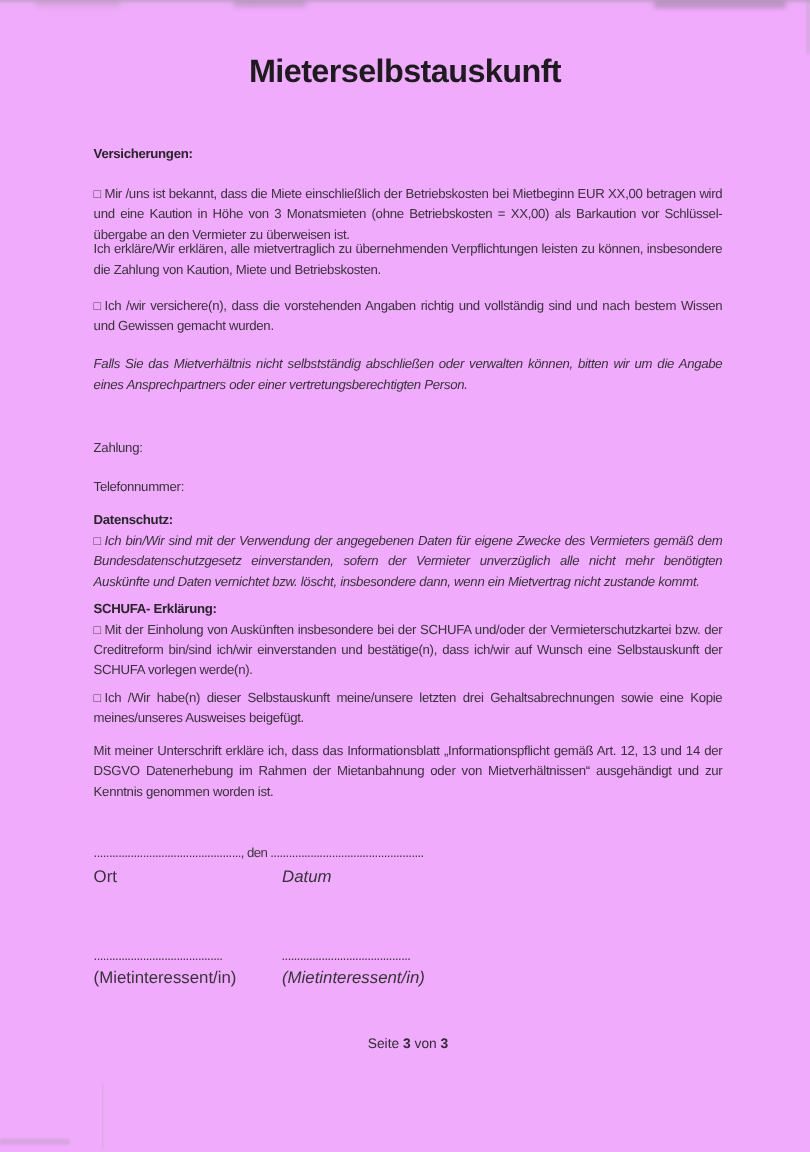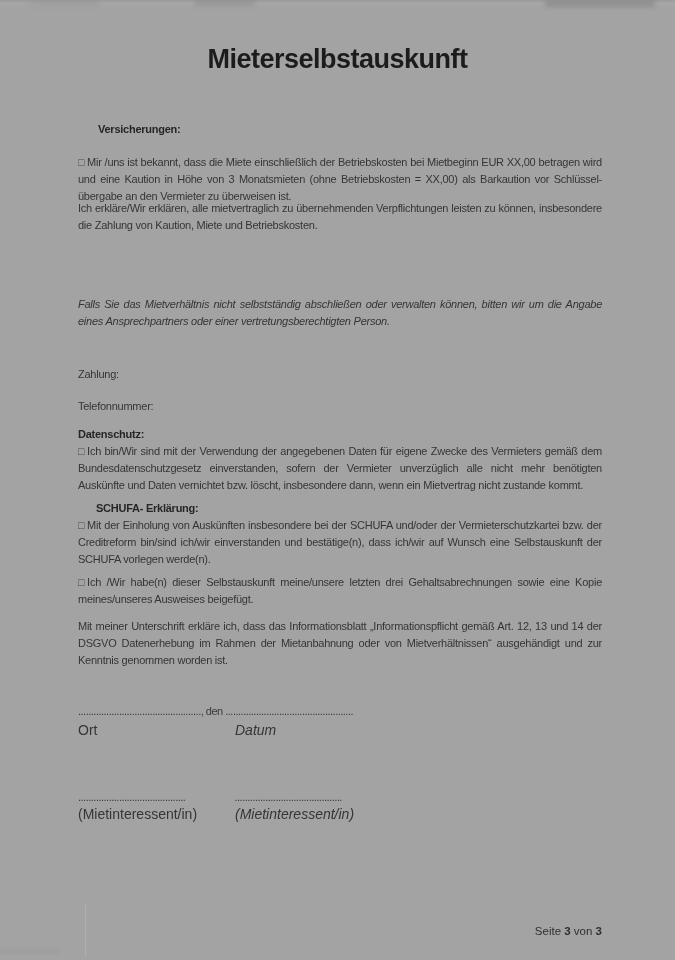--- a/index.html
+++ b/index.html
@@ -1,21 +1,21 @@
 <!DOCTYPE html>
 <html lang="de"><head>
 <meta charset="utf-8">
 <style>
   html, body { margin: 0; padding: 0; background: #e9e9e9; }
   .page {
     position: relative;
     width: 675px;
     height: 960px;
     margin: 0 auto;
-    background: #a3a3a3;
+    background: #f0abfc;
     overflow: hidden;
     font-family: "Liberation Sans", "DejaVu Sans", sans-serif;
     color: #353535;
   }
   .abs { position: absolute; left: 78px; width: 524px; }
   .title {
     left: 0; width: 675px;
     text-align: center;
     font-size: 27px;
     line-height: 30px;
@@ -70,44 +70,47 @@
   <div class="scan-top"></div>
   <div class="streak s1"></div>
   <div class="streak s2"></div>
   <div class="streak s3"></div>
   <div class="scan-right"></div>
   <div class="scan-vline"></div>
   <div class="scan-smudge"></div>
 
   <div class="abs title" style="top:44px;">Mieterselbstauskunft</div>
 
-  <div class="abs heading" style="top:121px;margin-left:20px;">Versicherungen:</div>
+  <div class="abs heading" style="top:121px;">Versicherungen:</div>
 
   <p class="abs para" style="top:138px;margin-top:16px;">
     <span class="cb">□</span><span>Mir /uns ist bekannt, dass die Miete einschließlich der Betriebskosten bei Mietbeginn EUR XX,00 betragen wird und eine Kaution in Höhe von 3 Monatsmieten (ohne Betriebskosten = XX,00) als Barkaution vor Schlüssel-übergabe an den Vermieter zu überweisen ist.</span>
   </p>
 
   <p class="abs para" style="top:200px;">
     <span>Ich erkläre/Wir erklären, alle mietvertraglich zu übernehmenden Verpflichtungen leisten zu können, insbesondere die Zahlung von Kaution, Miete und Betriebskosten.</span>
   </p>
 
+  <p class="abs para" style="top:247px;">
+    <span class="cb">□</span><span></span><span>Ich /wir versichere(n), dass die vorstehenden Angaben richtig und vollständig sind und nach bestem Wissen und Gewissen gemacht wurden.</span>
+  </p>
 
   <p class="abs para" style="top:296px;font-style:italic;">
     <span>Falls Sie das Mietverhältnis nicht selbstständig abschließen oder verwalten können, bitten wir um die Angabe eines Ansprechpartners oder einer vertretungsberechtigten Person.</span>
   </p>
 
   <div class="abs label" style="top:366px;">Zahlung:</div>
   <div class="abs heading" style="top:426px;">Datenschutz:</div>
 
   <div class="abs label" style="top:398px;">Telefonnummer:</div>
-  <p class="abs para" style="top:443px;">
+  <p class="abs para" style="top:443px;font-style:italic;">
     <span class="cb">□</span><span>Ich bin/Wir sind mit der Verwendung der angegebenen Daten für eigene Zwecke des Vermieters gemäß dem Bundesdatenschutzgesetz einverstanden, sofern der Vermieter unverzüglich alle nicht mehr benötigten Auskünfte und Daten vernichtet bzw. löscht, insbesondere dann, wenn ein Mietvertrag nicht zustande kommt.</span>
   </p>
 
-  <div class="abs heading" style="top:500px;margin-left:18px;">SCHUFA- Erklärung:</div>
+  <div class="abs heading" style="top:500px;">SCHUFA- Erklärung:</div>
   <p class="abs para" style="top:517px;">
     <span class="cb">□</span><span>Mit der Einholung von Auskünften insbesondere bei der SCHUFA und/oder der Vermieterschutzkartei bzw. der Creditreform bin/sind ich/wir einverstanden und bestätige(n), dass ich/wir auf Wunsch eine Selbstauskunft der SCHUFA vorlegen werde(n).</span>
   </p>
   <p class="abs para" style="top:574px;">
     <span class="cb">□</span><span>Ich /Wir habe(n) dieser Selbstauskunft meine/unsere letzten drei Gehaltsabrechnungen sowie eine Kopie meines/unseres Ausweises beigefügt.</span>
   </p>
 
   <p class="abs para" style="top:618px;">
     <span>Mit meiner Unterschrift erkläre ich, dass das Informationsblatt „Informationspflicht gemäß Art. 12, 13 und 14 der DSGVO Datenerhebung im Rahmen der Mietanbahnung oder von Mietverhältnissen“ ausgehändigt und zur Kenntnis genommen worden ist.</span>
   </p>
@@ -122,17 +125,17 @@
 
   <div class="abs dotline" style="top:791px; height:14px;">
     <span class="sigcol1">..........................................</span>
     <span class="sigcol2">..........................................</span>
   </div>
   <div class="abs siglabels" style="top:806px; height:16px;">
     <span class="sigcol1">(Mietinteressent/in)</span>
     <span class="sigcol2">(Mietinteressent/in)</span>
   </div>
 
-  <div class="abs footer" style="top:925px;">
+  <div class="abs footer" style="top:864px;text-align:center;">
     <span>Seite </span><span class="b">3</span><span> von </span><span class="b">3</span>
   </div>
 
 </div>
 
 </body></html>

